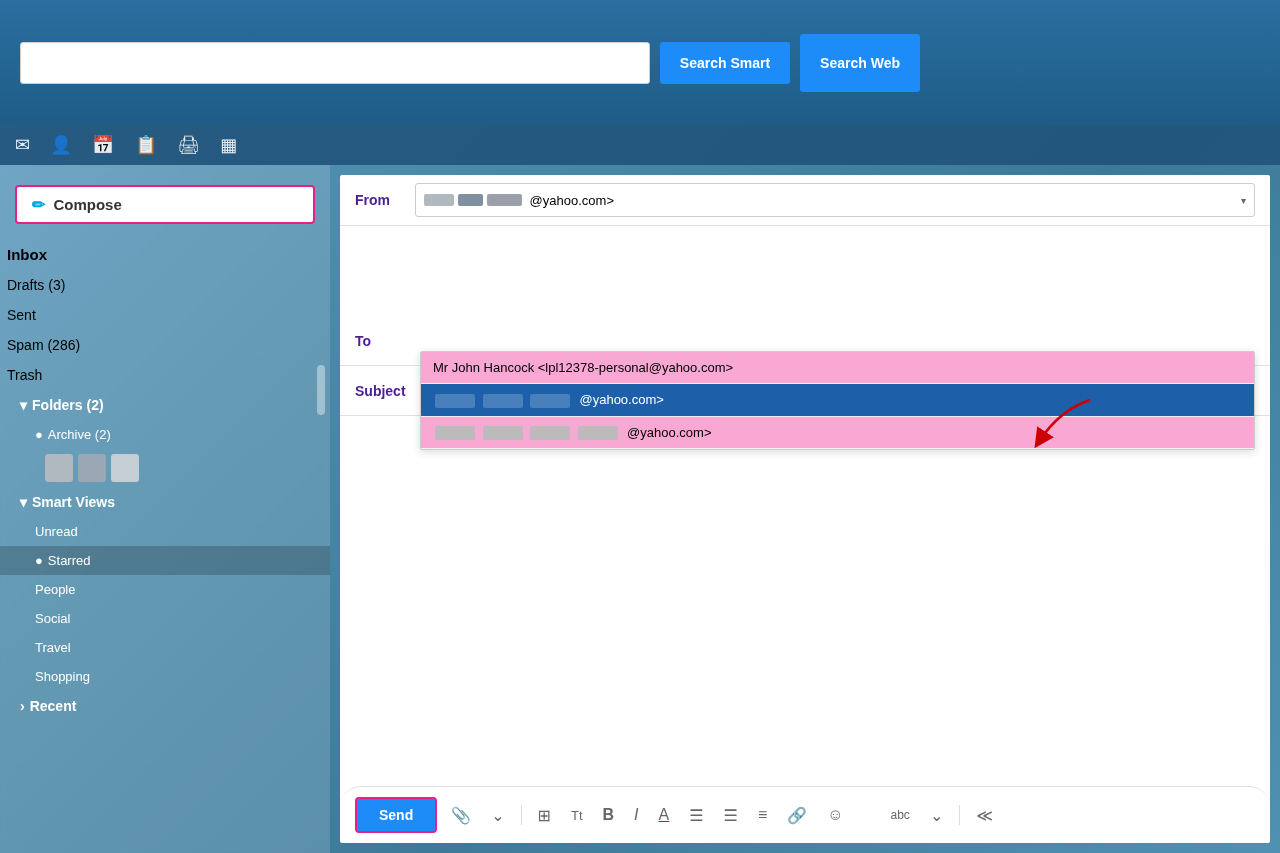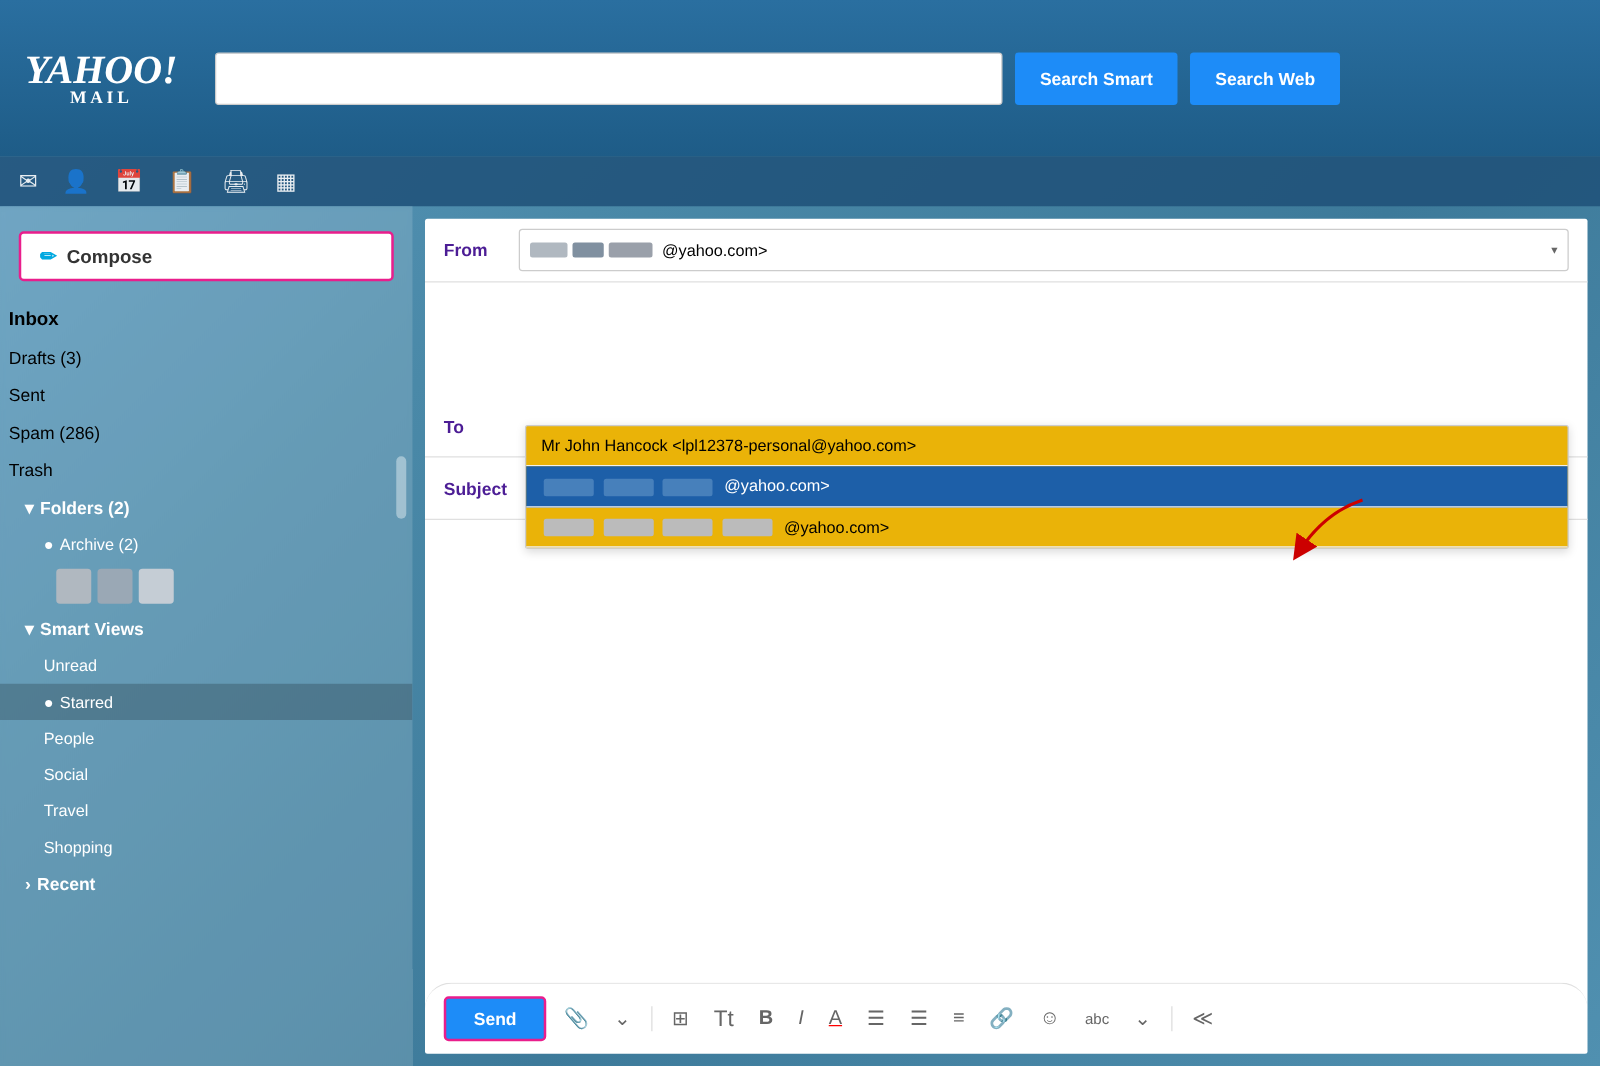--- a/index.html
+++ b/index.html
@@ -83,21 +83,21 @@
       font-weight: bold;
       cursor: pointer;
       border-radius: 3px;
       white-space: nowrap;
     }
 
     .btn-search-web {
       background: #1d8cf8;
       color: white;
       border: none;
-      height: 42px;
+      height: 58px;
       padding: 0 20px;
       font-size: 14px;
       font-weight: bold;
       cursor: pointer;
       border-radius: 3px;
       white-space: nowrap;
     }
 
     
     .nav-icons {
@@ -259,24 +259,24 @@
       flex: 1;
       border: none;
       outline: none;
       font-size: 13px;
       padding: 4px;
     }
 
     
     .dropdown-overlay {
       position: absolute;
-      top: 165px;
+      top: 176px;
       left: 80px;
       right: 15px;
-      background: #eab308;
+      background: #f9a8d4;
       border: 1px solid #ccc;
       border-radius: 2px;
       z-index: 100;
       box-shadow: 0 2px 8px rgba(0,0,0,0.15);
     }
 
     .dropdown-item {
       padding: 8px 12px;
       font-size: 13px;
       cursor: pointer;
@@ -404,24 +404,20 @@
       z-index: 300;
       pointer-events: none;
     }
   </style>
 </head>
 <body>
 
 <div class="bg-overlay"></div>
 
 <div class="header">
-  <div class="yahoo-logo">
-    <span class="yahoo-main">YAHOO!</span>
-    <span class="mail-text">MAIL</span>
-  </div>
   <div class="header-search">
     <input class="search-input-box" type="text" placeholder="" style="">
     <button class="btn-search-mail">Search Smart</button>
     <button class="btn-search-web">Search Web</button>
   </div>
 </div>
 
 <div class="nav-icons">
   <span class="nav-icon">✉</span>
   <span class="nav-icon">👤</span>
@@ -560,29 +556,29 @@
 
     <div class="compose-body" contenteditable="true" style=""></div>
 
     <div class="compose-toolbar">
       <button class="btn-send">Send</button>
 
       <button class="toolbar-btn" title="Attach">📎</button>
       <button class="toolbar-btn" title="Attach options">⌄</button>
       <div class="toolbar-separator"></div>
       <button class="toolbar-btn" title="Insert">⊞</button>
-      <button class="toolbar-btn" title="Font size" style="font-size:18px;">Tt</button>
+      <button class="toolbar-btn" title="Font size" style="font-size:13px;">Tt</button>
       <button class="toolbar-btn" title="Bold" style="font-weight:bold;">B</button>
       <button class="toolbar-btn" title="Italic" style="font-style:italic;">I</button>
       <button class="toolbar-btn" title="Font color" style="text-decoration: underline; text-decoration-color: red;">A</button>
       <button class="toolbar-btn" title="Bullet list">☰</button>
       <button class="toolbar-btn" title="Indent">☰</button>
       <button class="toolbar-btn" title="Align">≡</button>
       <button class="toolbar-btn" title="Insert link">🔗</button>
       <button class="toolbar-btn" title="Emoji">☺</button>
-      <button class="toolbar-btn" title="Spell check" style="font-size:12px;">abc</button>
+      <button class="toolbar-btn" title="Spell check" style="font-size:12px;margin-left:27px;">abc</button>
       <button class="toolbar-btn" title="Spell check options">⌄</button>
       <div class="toolbar-separator"></div>
       <button class="toolbar-btn" title="Collapse">≪</button>
     </div>
 
   </div>
 </div>
 
 </body></html>

